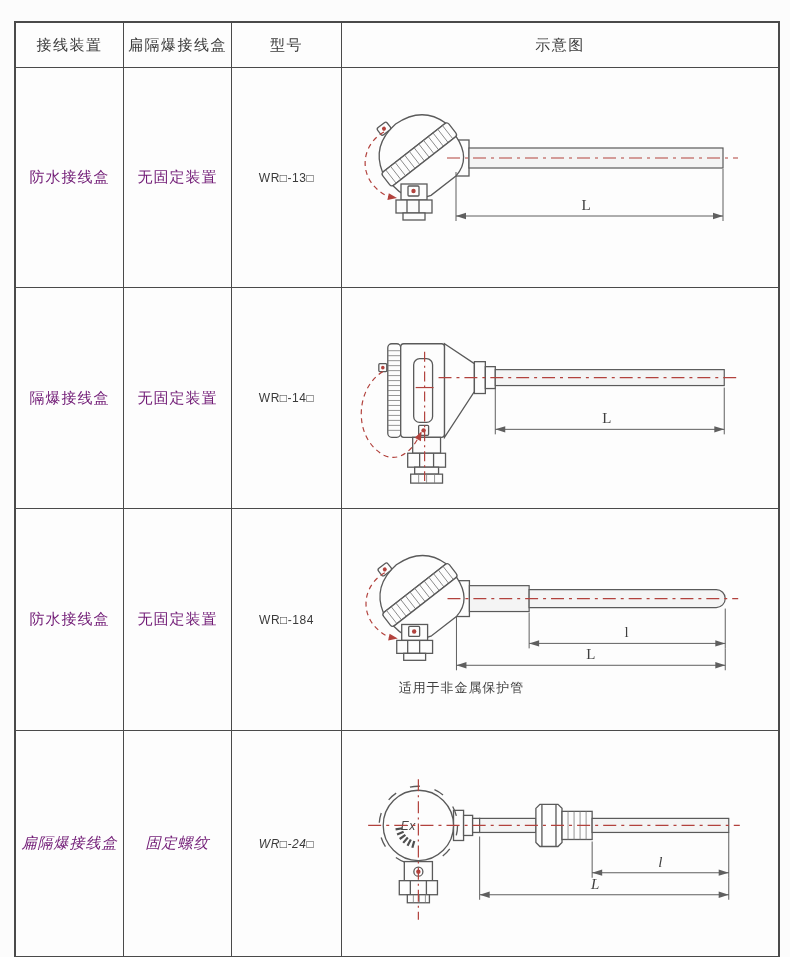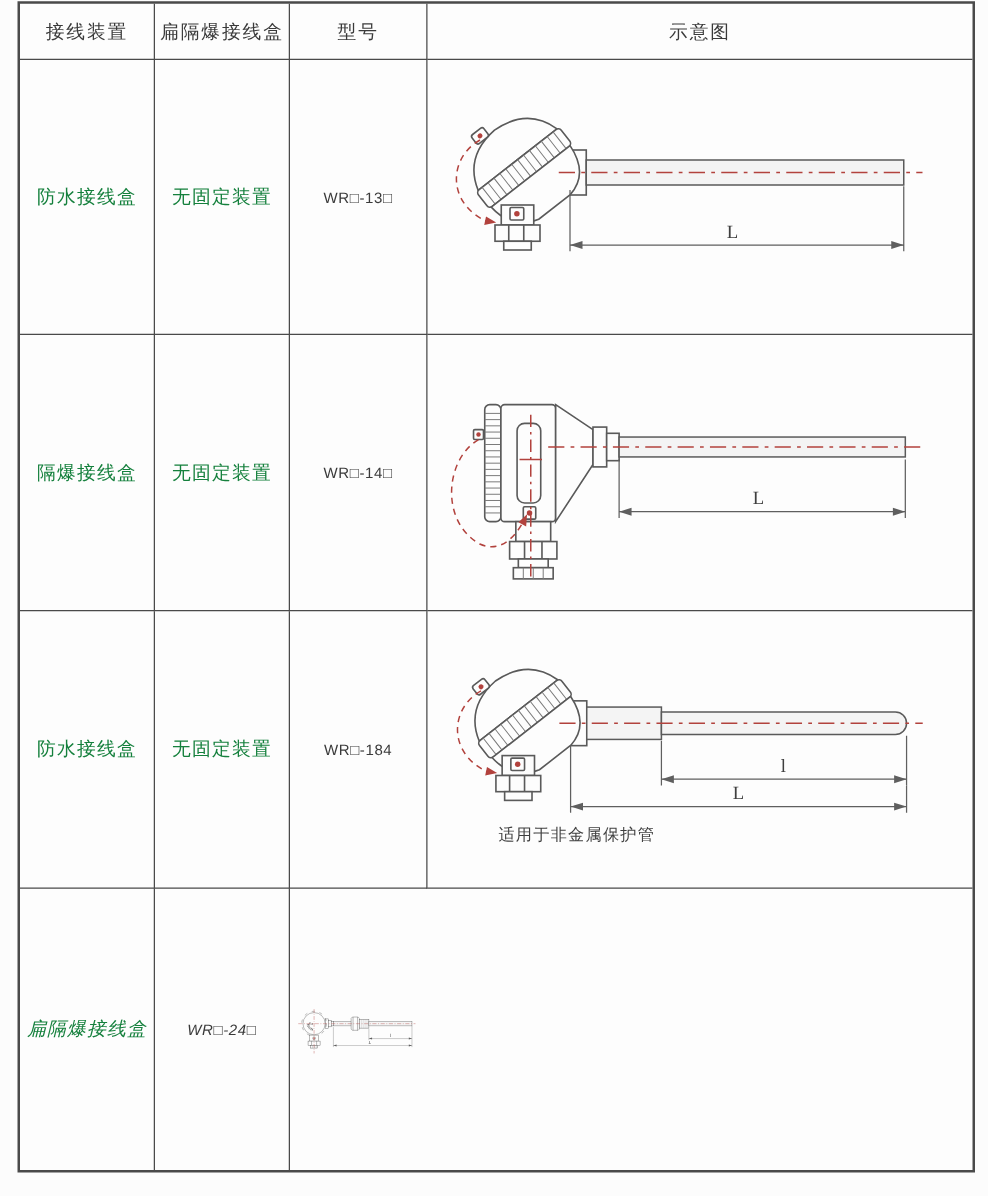--- a/index.html
+++ b/index.html
@@ -1,23 +1,23 @@
 <!DOCTYPE html>
 <html><head>
 <meta charset="utf-8">
 <style>
   html,body{margin:0;padding:0;}
   body{width:790px;height:957px;background:#fcfcfc;font-family:"Liberation Sans","DejaVu Sans",sans-serif;}
-  .sheet{position:relative;width:790px;height:957px;box-sizing:border-box;padding:1px 0 0 14px;}
+  .sheet{position:relative;width:790px;height:957px;box-sizing:border-box;padding:21px 0 0 14px;}
   .grid{display:grid;grid-template-columns:108px 108px 110px 436px;grid-template-rows:45px 220px 221px 222px 225px;border:2px solid #4a4a4a;width:762px;background:#fdfdfd;}
   .cell{display:flex;align-items:center;justify-content:center;border-right:1.4px solid #4a4a4a;border-bottom:1.8px solid #4a4a4a;box-sizing:border-box;overflow:hidden;}
   .cell.last-col{border-right:none;justify-content:center;}
   .cell.last-row{border-bottom:none;font-style:italic;}
   .hdr{font-size:15px;color:#3a3a3a;letter-spacing:1.5px;}
-  .txt{font-size:15px;color:#15803d;letter-spacing:1px;text-align:center;}
+  .txt{font-size:15px;color:#701a75;letter-spacing:1px;text-align:center;}
   .model{font-size:12px;color:#3a3a3a;letter-spacing:.5px;}
   .diagram-cell{position:relative;padding:0;}
   .diagram-cell svg{display:block;width:100%;height:100%;}
   
   .dl{stroke:#5a5a5a;stroke-width:1.3;fill:none;}
   .fw{stroke:#5a5a5a;stroke-width:1.3;fill:#fdfdfd;}
   .ft{stroke:#5a5a5a;stroke-width:1.2;fill:#f4f4f4;}
   .thin{stroke:#7a7a7a;stroke-width:.8;fill:none;}
   .red{stroke:#b2423d;stroke-width:1.2;fill:none;}
   .redfill{fill:#b2423d;stroke:none;}
@@ -190,20 +190,23 @@
           <polygon class="dimfill" points="0,0 10,-3.2 10,3.2" transform="translate(383,157) rotate(180)"></polygon>
           <text class="dim-label" x="248" y="151">L</text>
         </g>
         <text class="note-label" x="55" y="184">适用于非金属保护管</text>
       </svg>
     </div>
 
     <div class="cell txt last-row">
         <span>扁隔爆接线盒</span>
       </div>
+    <div class="cell txt last-row">
+        <span>固定螺纹</span>
+      </div>
     <div class="cell model last-row">
         <span>WR□-24□</span>
       </div>
     <div class="cell diagram-cell last-col last-row">
       <svg viewBox="0 0 434 224">
         <g>
           <rect class="fw" x="111" y="79" width="10" height="30"></rect>
           <rect class="fw" x="121" y="84" width="9" height="20"></rect>
           <rect class="fw" x="130" y="87" width="7" height="14"></rect>
           <rect class="ft" x="137" y="87" width="56" height="14"></rect>

